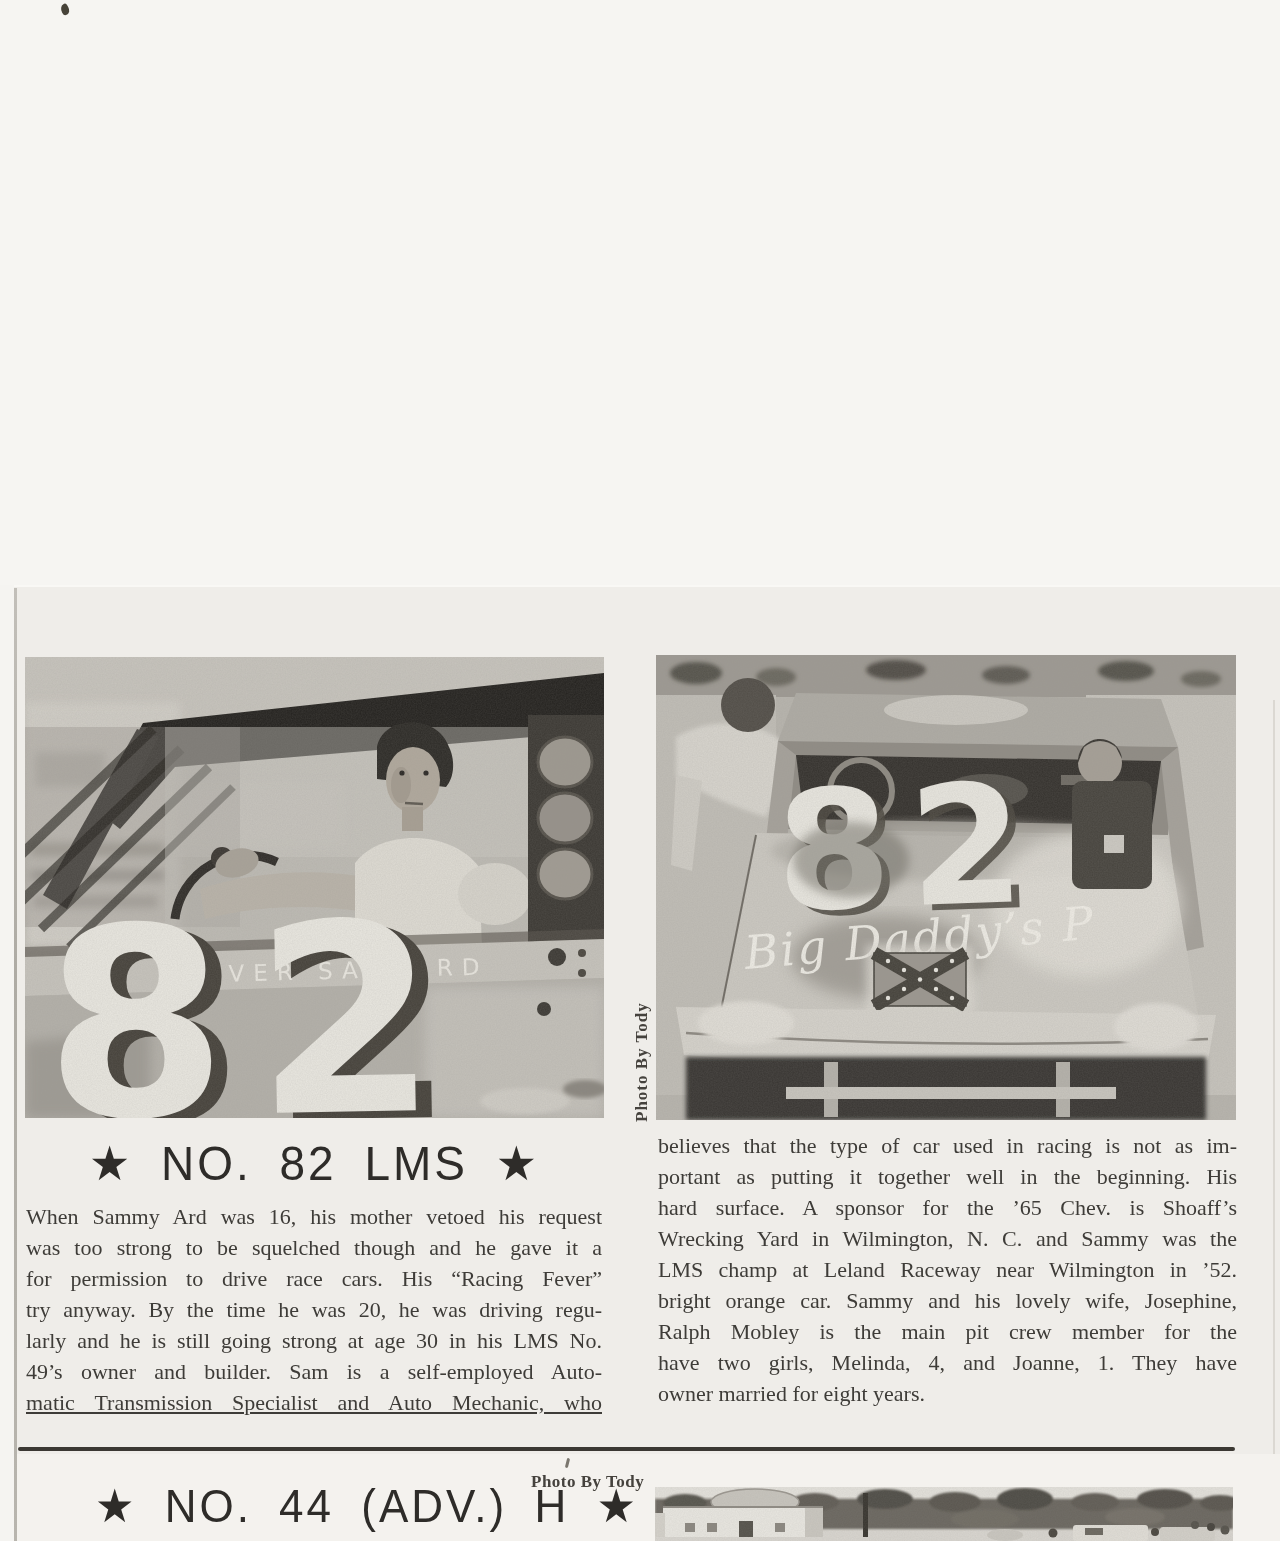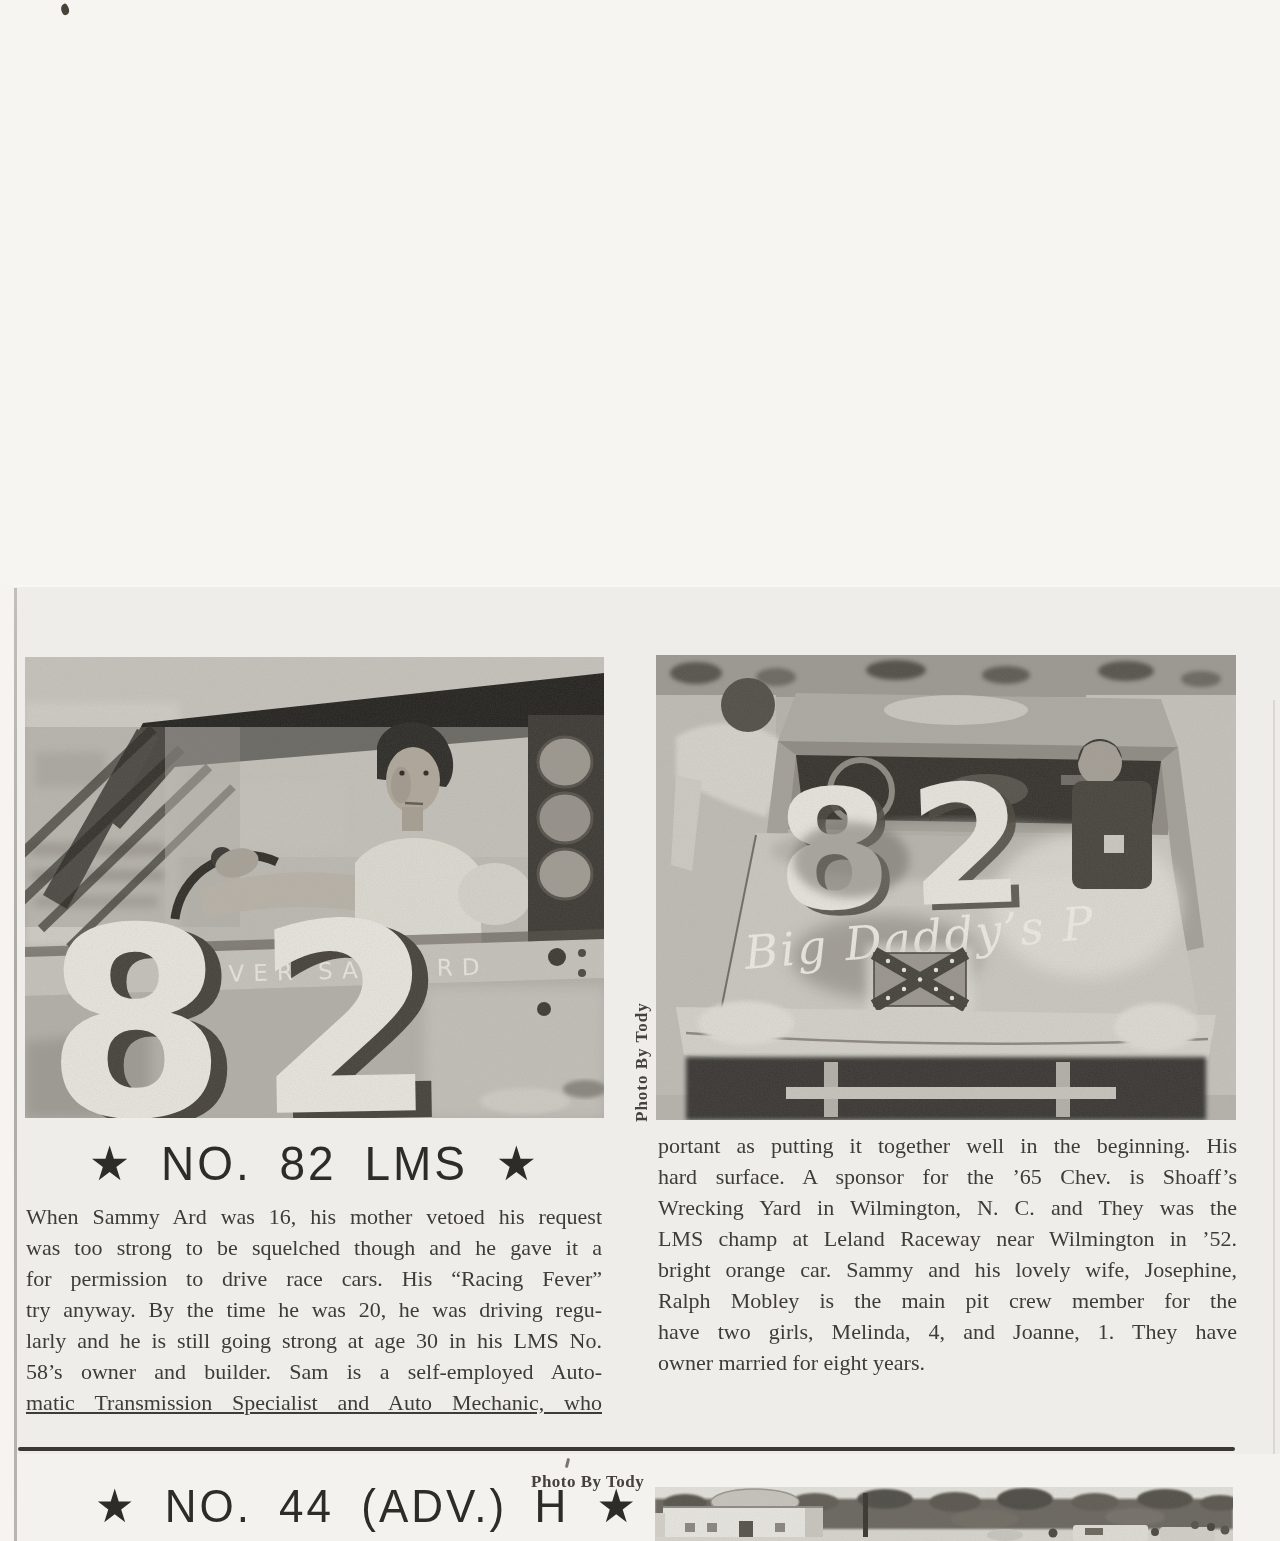--- a/index.html
+++ b/index.html
@@ -253,27 +253,28 @@
     </svg>
   </figure>
 
   <h1 class="heading82">★ NO. 82 LMS ★</h1>
   <div class="col col-left force-all">
       <div class="tline">When Sammy Ard was 16, his mother vetoed his request</div>
       <div class="tline">was too strong to be squelched though and he gave it a</div>
       <div class="tline">for permission to drive race cars. His “Racing Fever”</div>
       <div class="tline">try anyway. By the time he was 20, he was driving regu-</div>
       <div class="tline">larly and he is still going strong at age 30 in his LMS No.</div>
-      <div class="tline">58’s owner and builder. Sam is a self-employed Auto-</div>
+      <div class="tline">49’s owner and builder. Sam is a self-employed Auto-</div>
       <div class="tline">matic Transmission Specialist and Auto Mechanic, who</div>
     </div>
   <div class="col col-right">
+      <div class="tline">believes that the type of car used in racing is not as im-</div>
       <div class="tline">portant as putting it together well in the beginning. His</div>
       <div class="tline">hard surface. A sponsor for the ’65 Chev. is Shoaff’s</div>
-      <div class="tline">Wrecking Yard in Wilmington, N. C. and They was the</div>
+      <div class="tline">Wrecking Yard in Wilmington, N. C. and Sammy was the</div>
       <div class="tline">LMS champ at Leland Raceway near Wilmington in ’52.</div>
       <div class="tline">bright orange car. Sammy and his lovely wife, Josephine,</div>
       <div class="tline">Ralph Mobley is the main pit crew member for the</div>
       <div class="tline">have two girls, Melinda, 4, and Joanne, 1. They have</div>
       <div class="tline">owner married for eight years.</div>
     </div>
 
   <div class="rule"></div>
   <div class="tick"></div>
 

